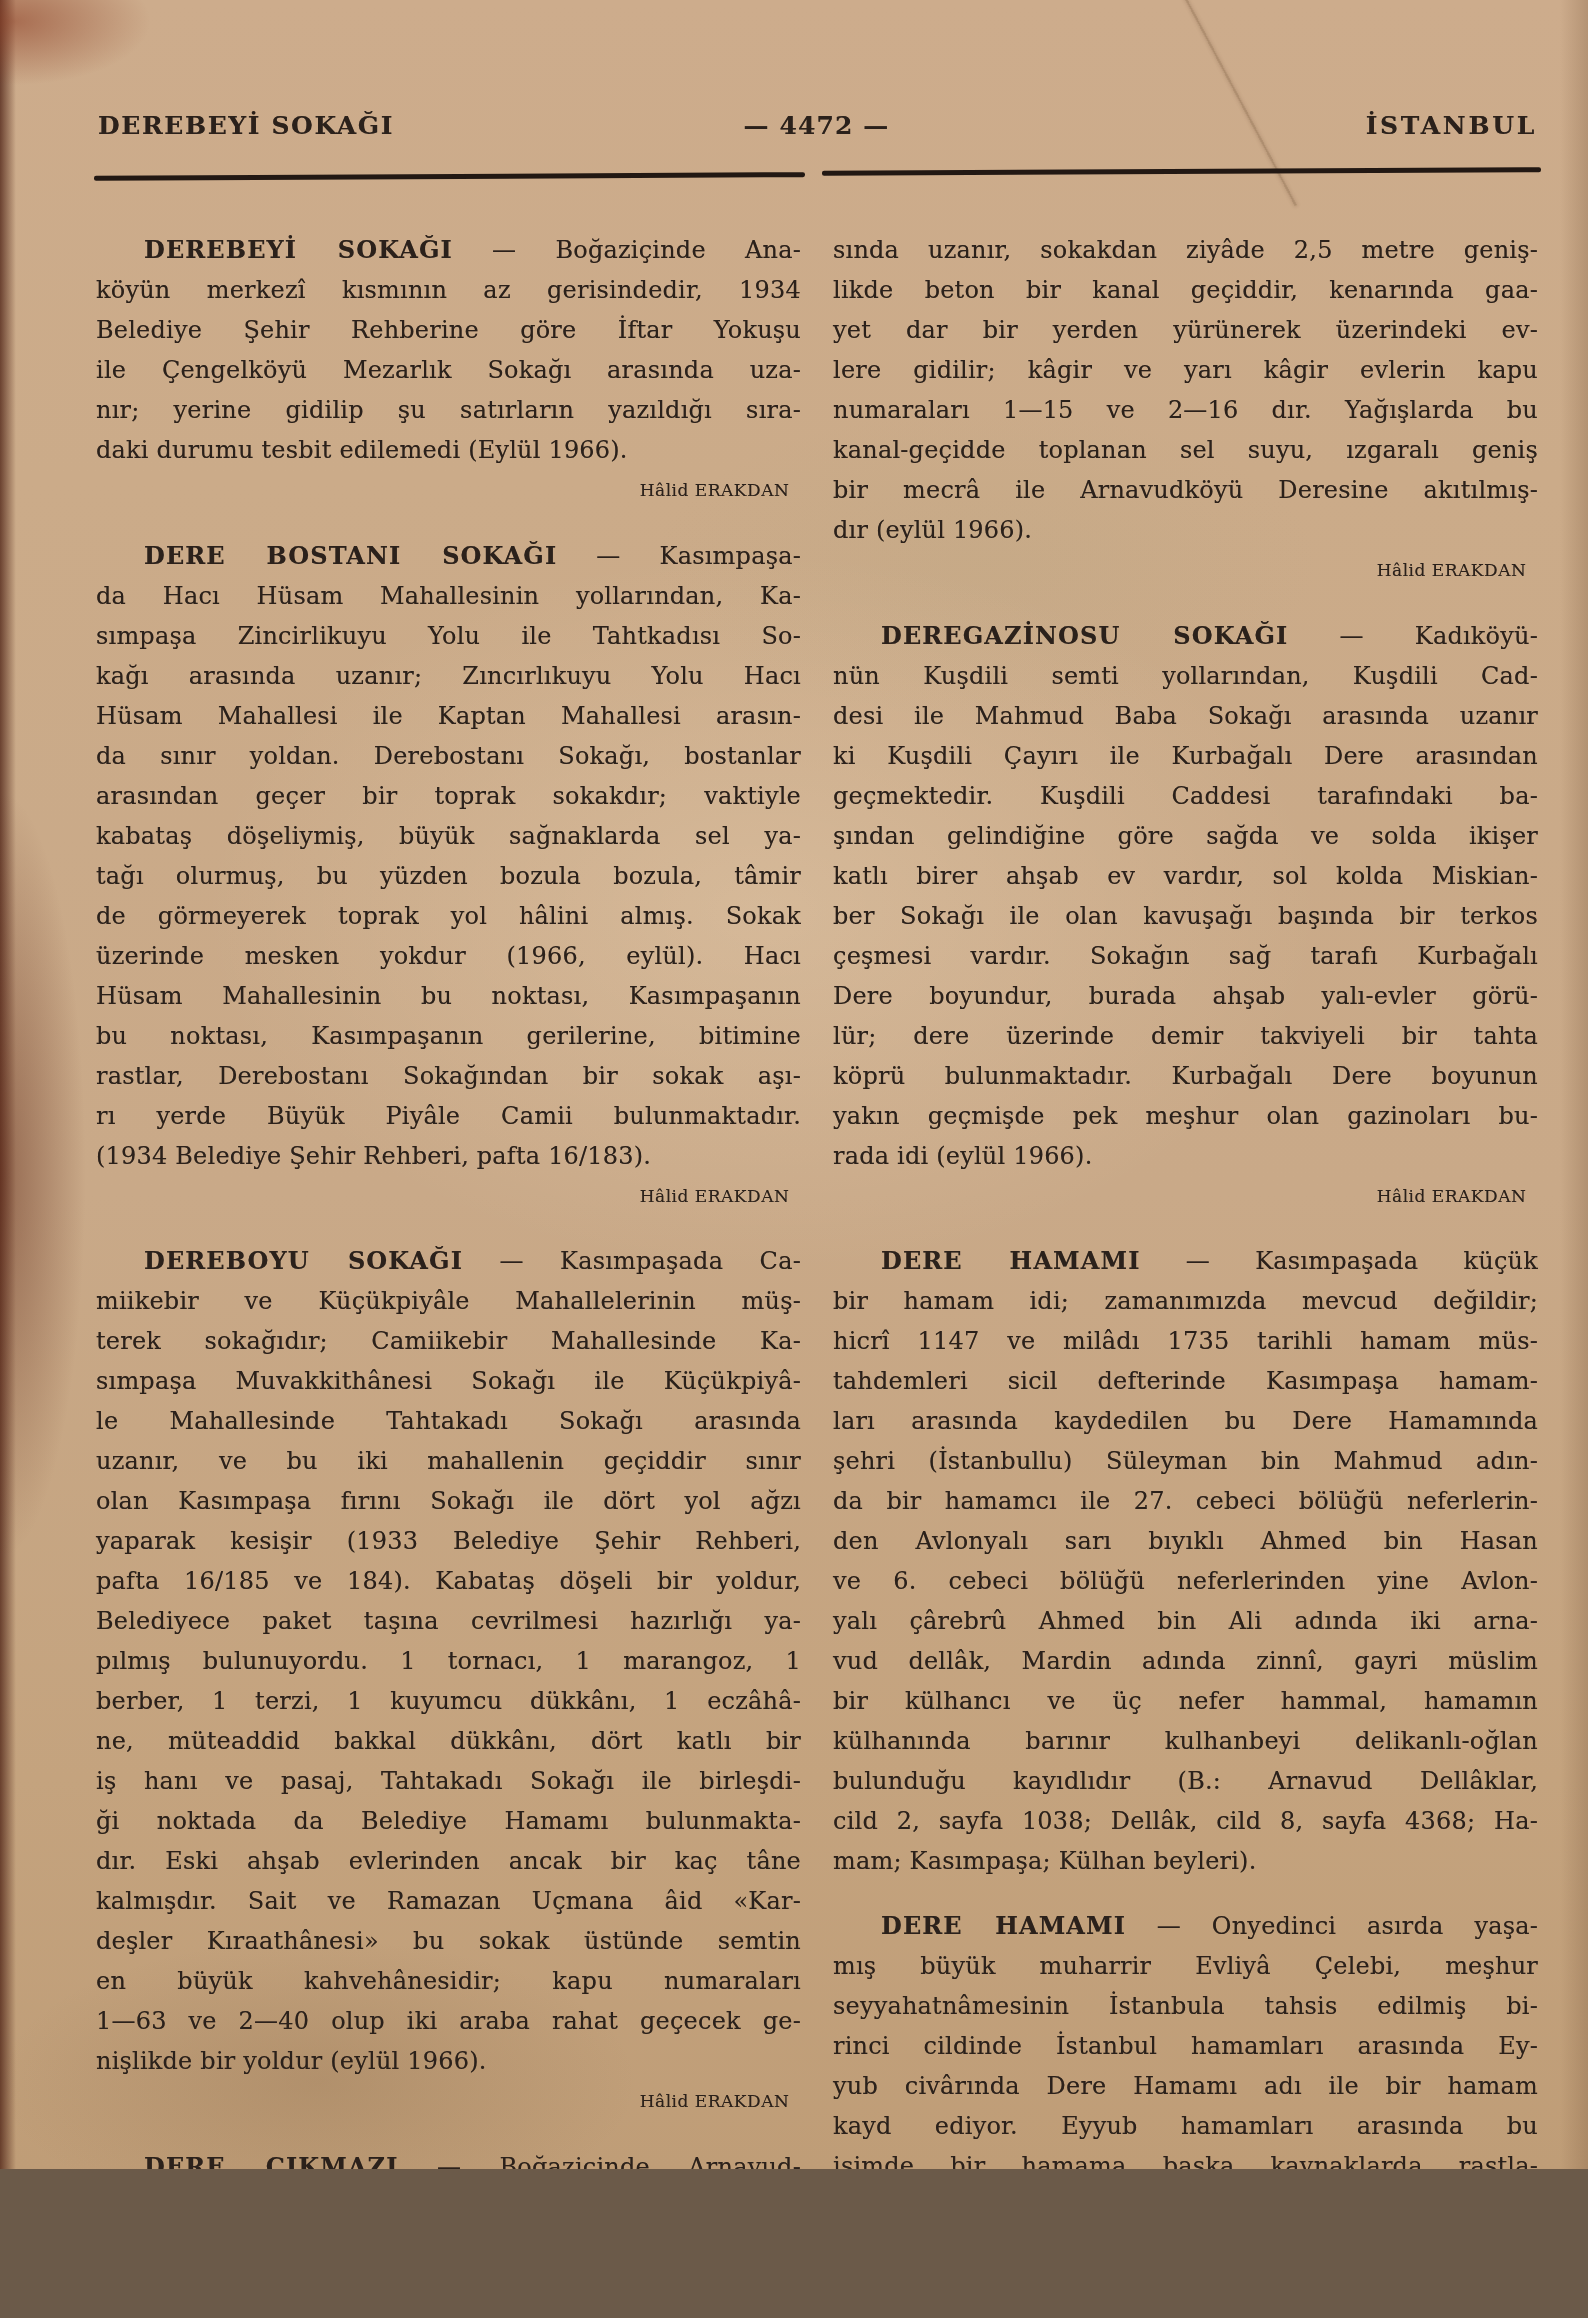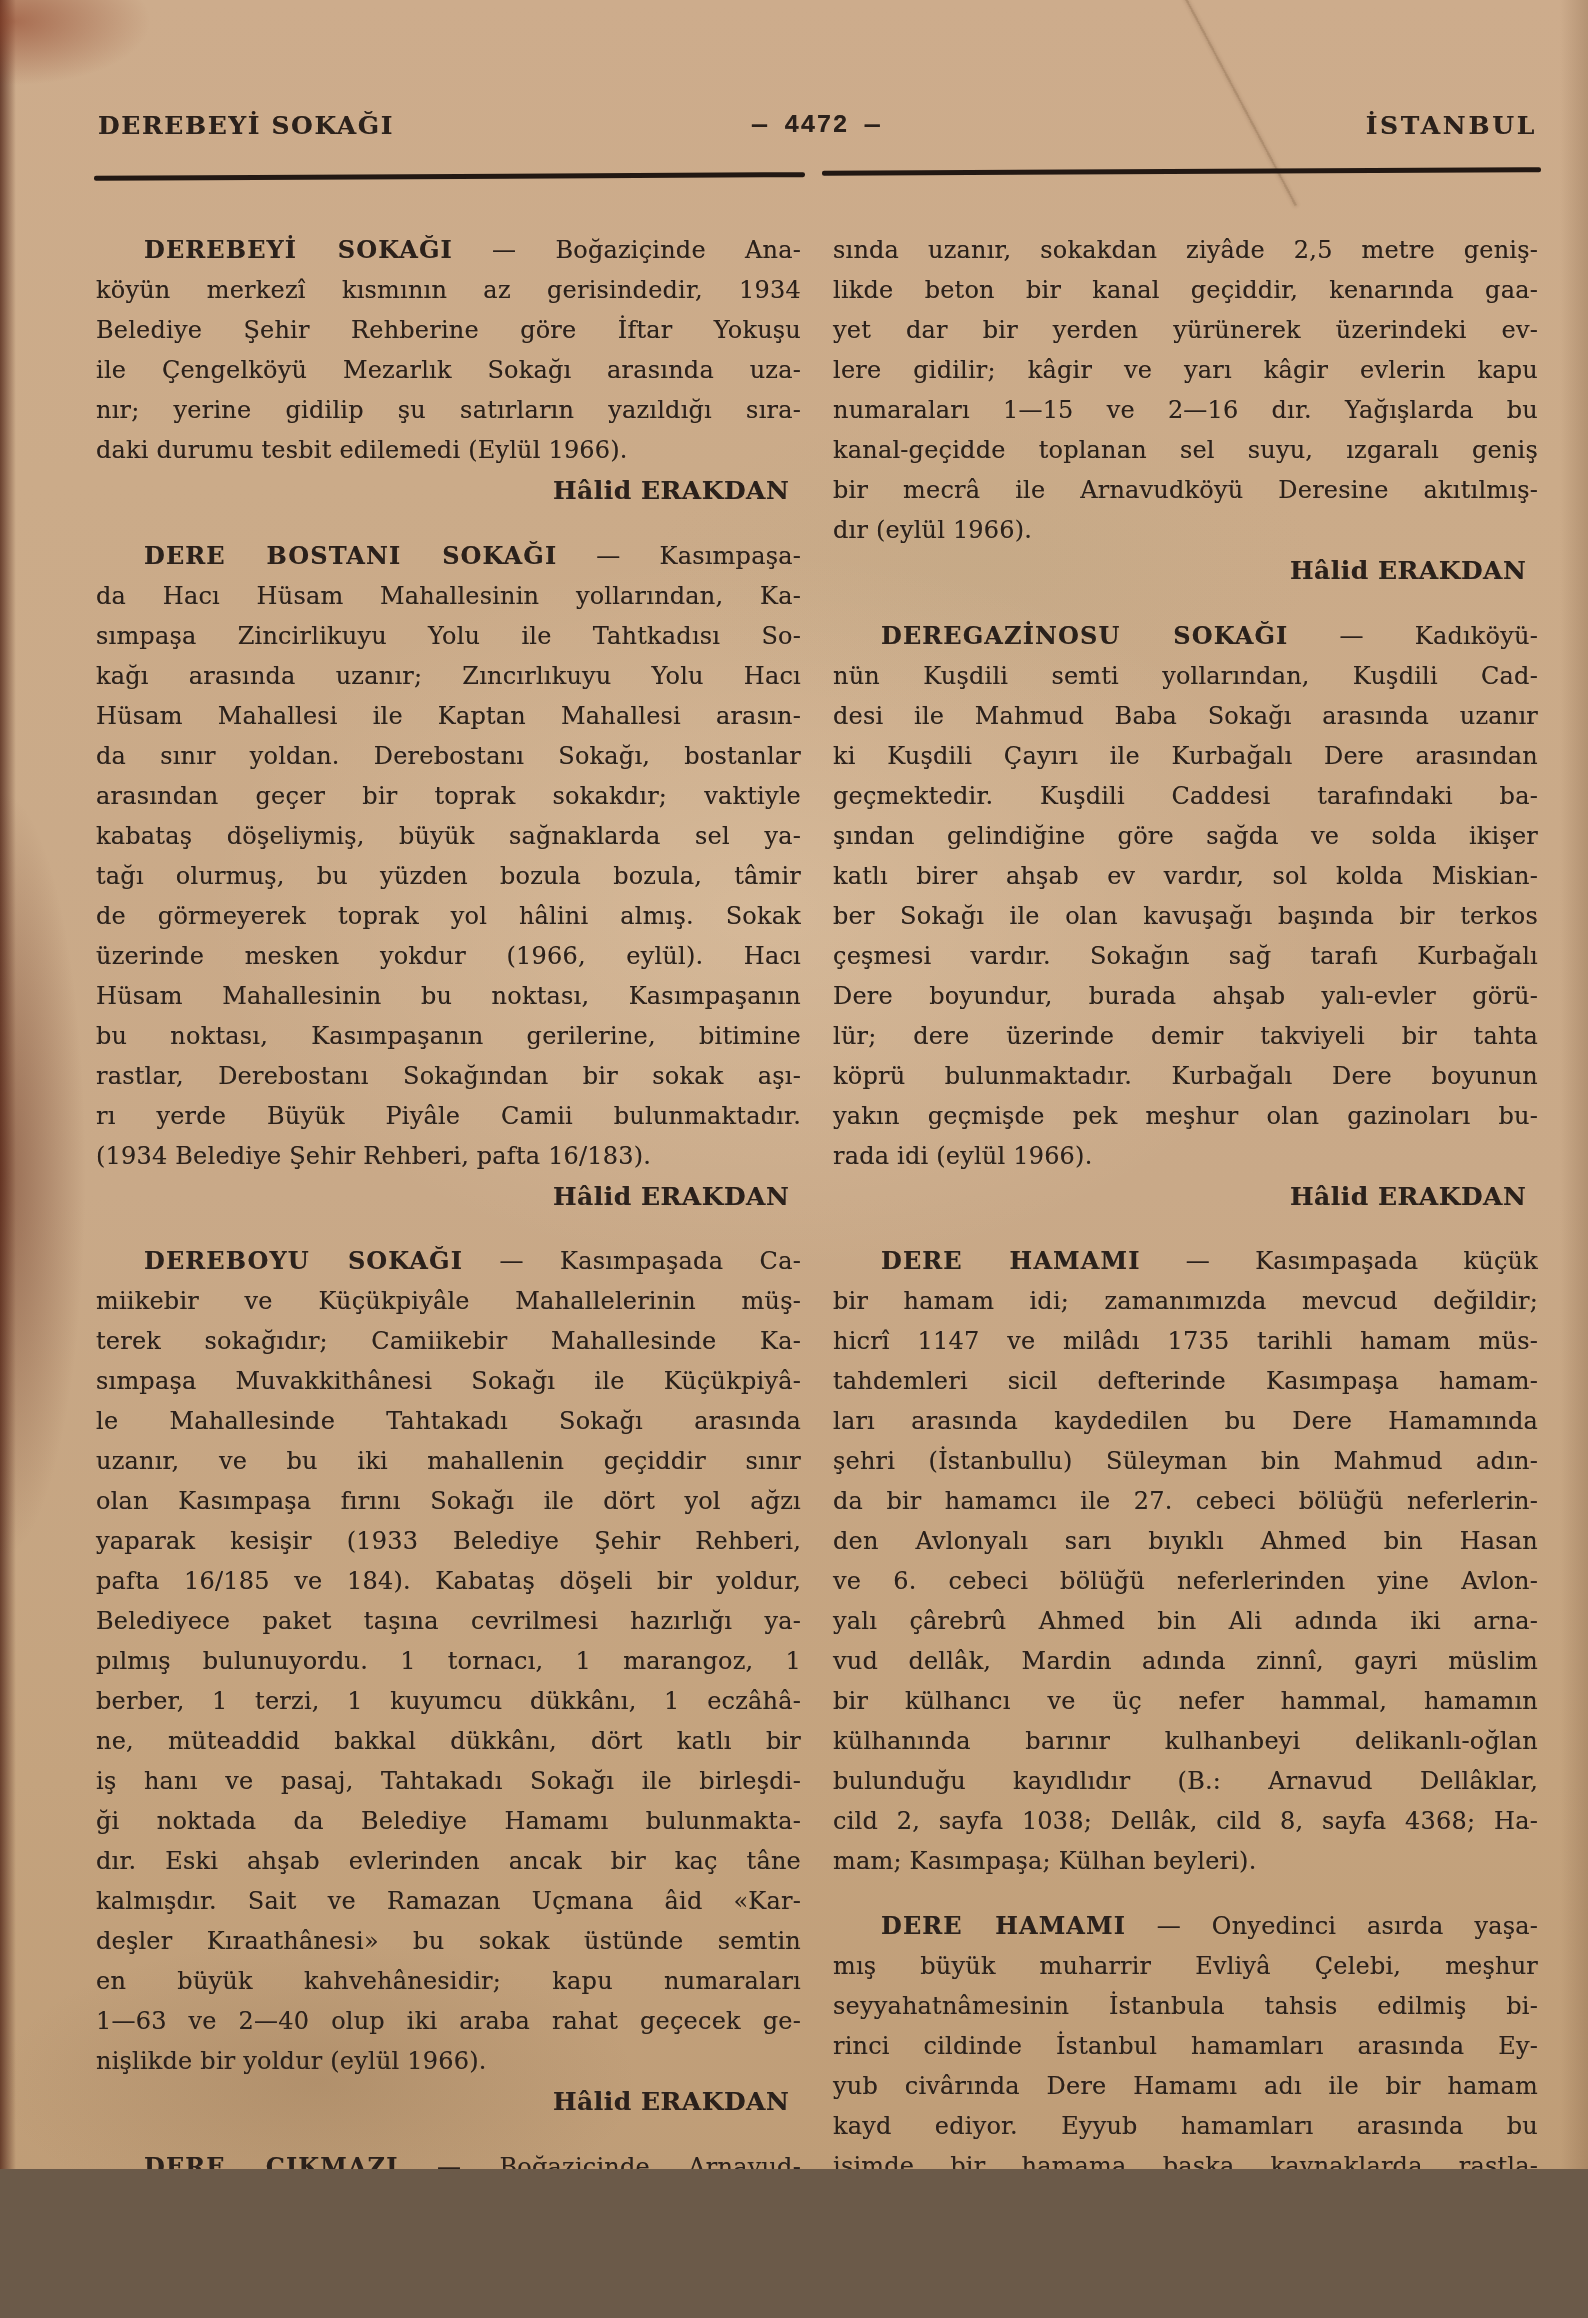--- a/index.html
+++ b/index.html
@@ -22,39 +22,39 @@
     overflow:hidden;
     text-shadow:0 0 0.5px rgba(43,33,27,.45);
   }
   .crease{
     position:absolute;left:1177px;top:-16px;width:1.6px;height:251px;
     background:rgba(104,72,48,.30);transform:rotate(-28deg);transform-origin:top center;
     box-shadow:0 0 3.2px 1.1px rgba(104,72,48,.18);
   }
   .hdr{position:absolute;top:111px;font-weight:bold;font-size:25px;white-space:nowrap;}
   .hdr-left{left:98px;letter-spacing:1.6px;}
-  .hdr-center{left:96px;width:1441px;text-align:center;letter-spacing:1.1px;font-family:Liberation Mono, monospace;}
+  .hdr-center{left:96px;width:1441px;text-align:center;letter-spacing:1.1px;}
   .hdr-right{right:52px;letter-spacing:2.7px;}
   .rule{position:absolute;height:4.8px;background:#221813;border-radius:2.1px;}
   .rule-left{left:94px;top:174px;width:711px;transform:rotate(-.30deg);}
   .rule-right{left:822px;top:169px;width:719px;transform:rotate(-.28deg);}
   .col{position:absolute;top:230px;width:705px;}
   .col-1{left:96px;}
   .col-2{left:833px;}
   .entry{margin:0 0 24.6px 0;}
   .line{
     font-size:24px;line-height:40px;letter-spacing:0.2px;
     text-align:justify;text-align-last:justify;
     white-space:nowrap;
   }
   .line.endline{text-align-last:left;}
   .line.first{text-indent:48px;}
   .title{font-weight:bold;letter-spacing:1.1px;}
   .sig{
-    font-weight:bold;font-size:25px;line-height:41px;letter-spacing:0.5px;
+    font-weight:normal;font-size:17px;line-height:41px;letter-spacing:0.5px;
     text-align:right;padding-right:11.7px;
   }
 </style>
 </head>
 <body>
 
 <div class="page">
   <div class="crease"></div>
 
   <div class="hdr hdr-left">DEREBEYİ SOKAĞI</div>

